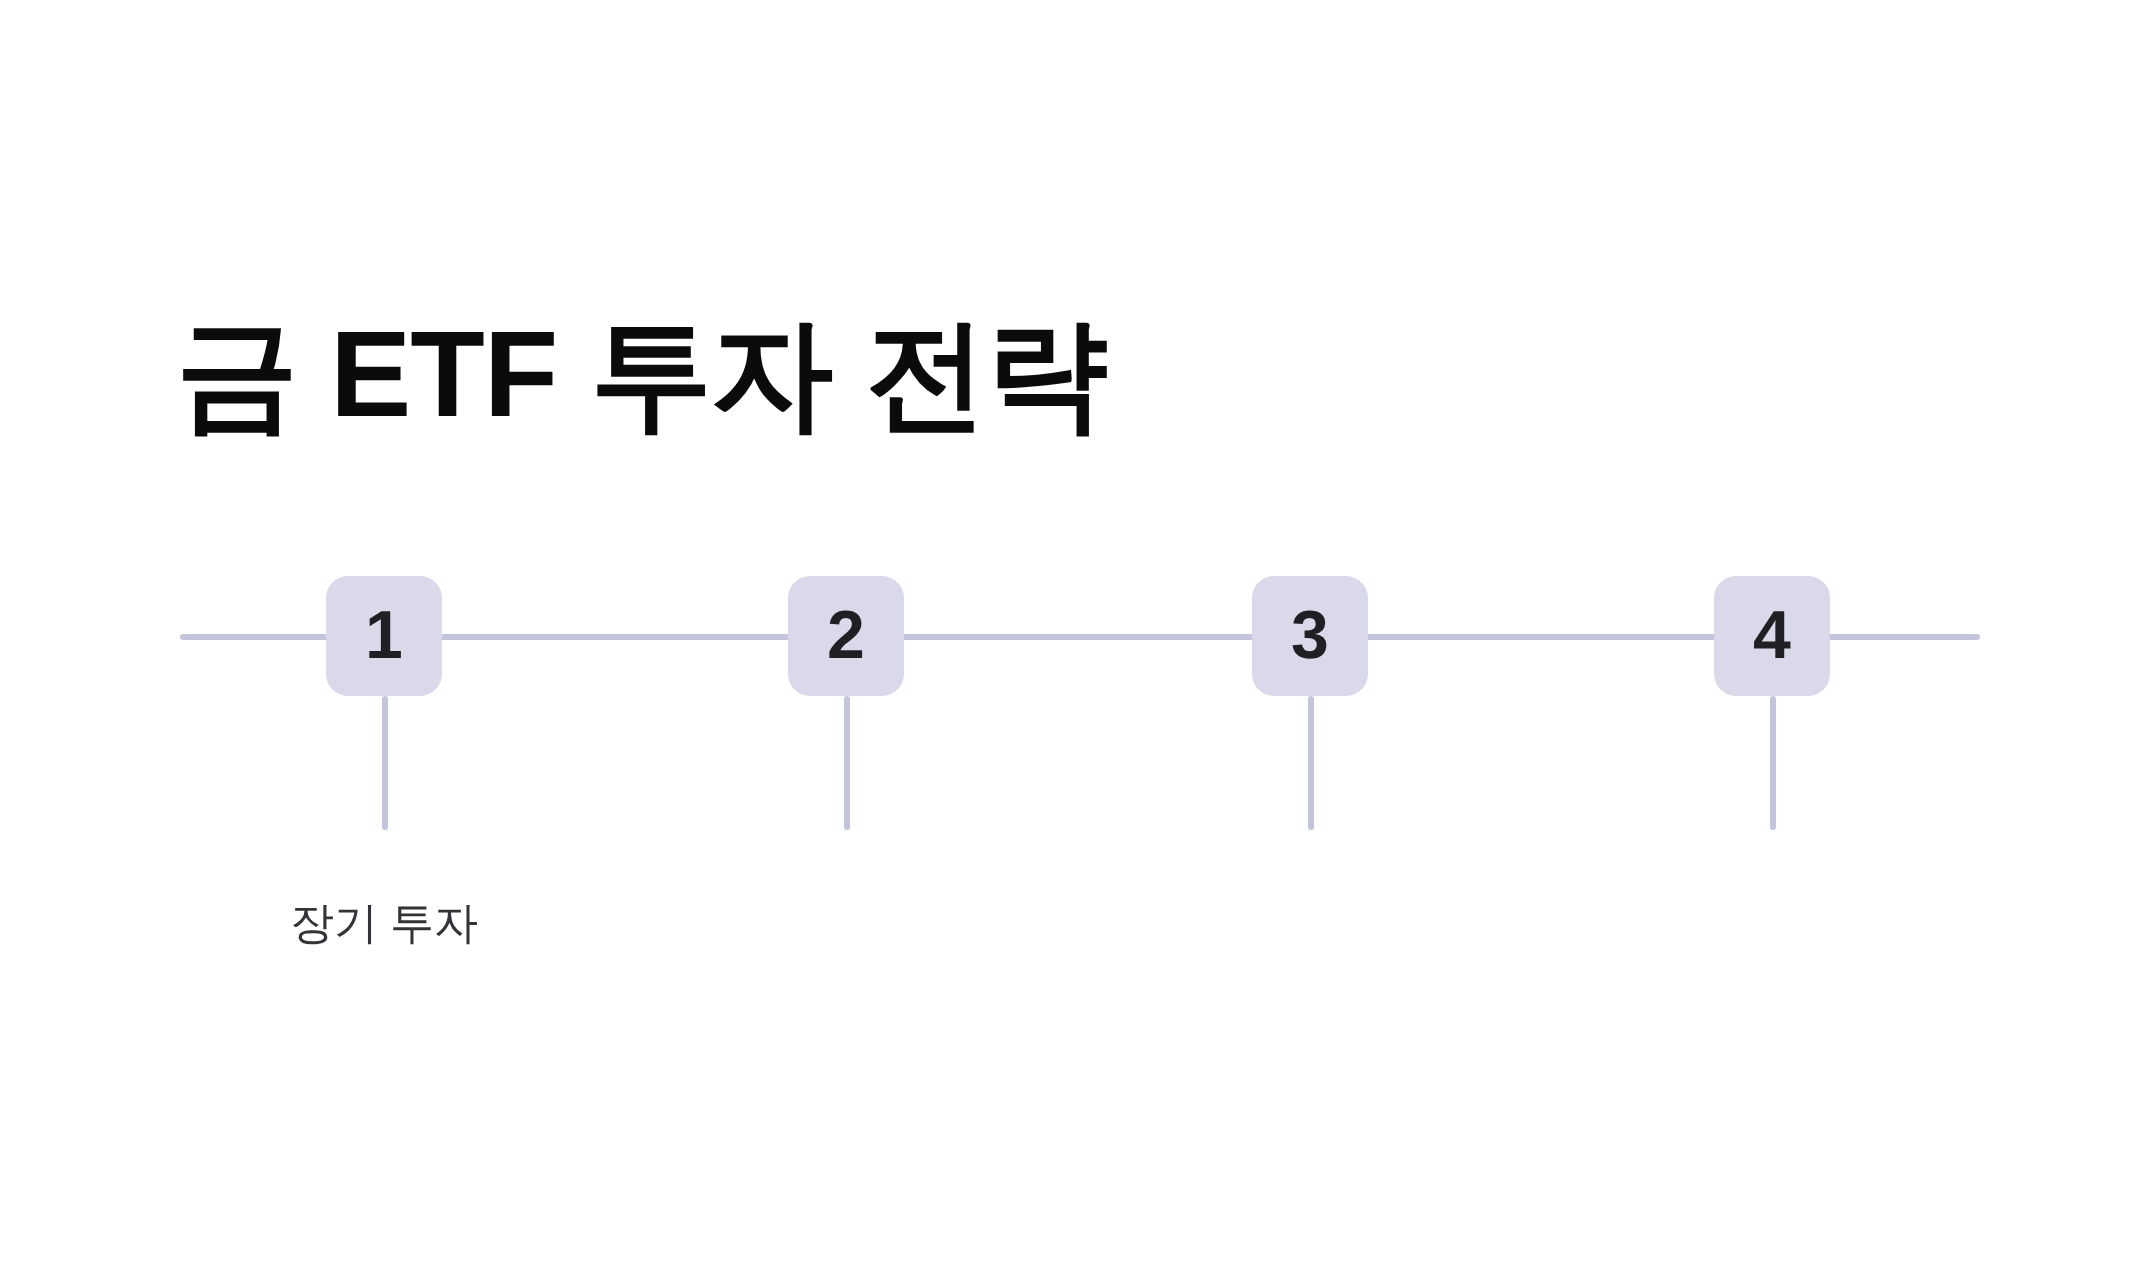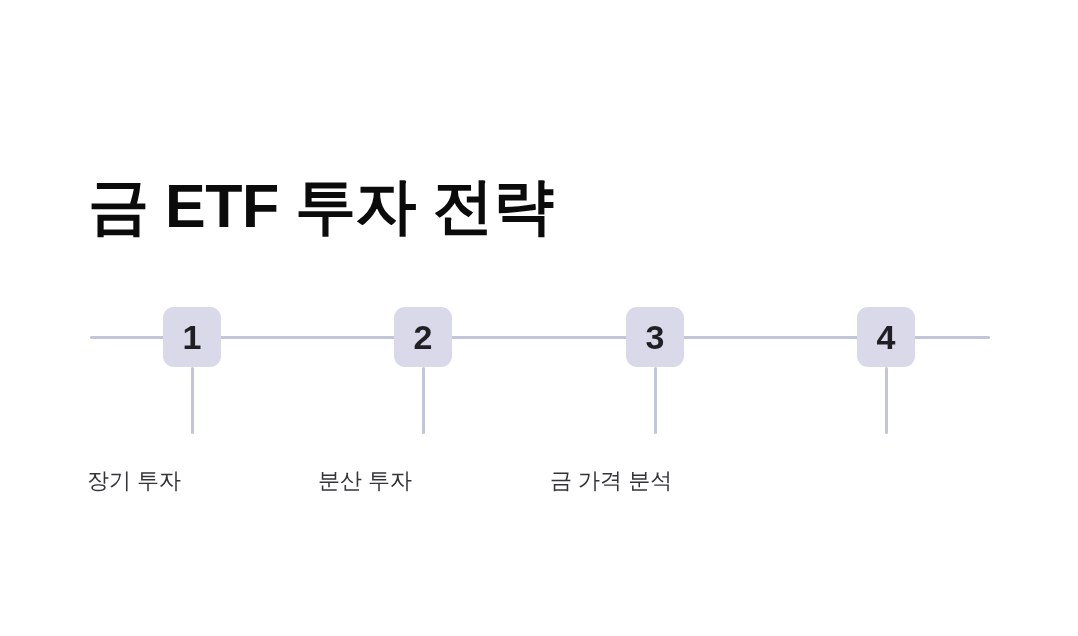--- a/index.html
+++ b/index.html
@@ -13,21 +13,20 @@
     background: #ffffff;
     font-family: "Liberation Sans", "DejaVu Sans", sans-serif;
     overflow: hidden;
     position: relative;
   }
 
   .slide {
     position: absolute;
     inset: 0;
     background: #ffffff;
-    margin-top: 19px;
   }
 
   
   .title {
     position: absolute;
     left: 88px;
     top: 152px;
     font-size: 61px;
     font-weight: 700;
     color: #0b0b0c;
@@ -95,21 +94,21 @@
     height: 67px;
     background: #c3c5da;
     border-radius: 2px;
   }
 
   .step-label {
     position: absolute;
     top: 447px;
     left: 0;
     width: 210px;
-    text-align: left;
+    text-align: center;
     font-size: 22px;
     font-weight: 400;
     color: #333338;
     white-space: nowrap;
   }
 </style>
 </head>
 <body>
 
 <div class="slide">
@@ -126,29 +125,27 @@
       </div>
       <div class="connector"></div>
       <div class="step-label">장기 투자</div>
     </div>
 
     <div class="step" style="left:423px;">
       <div class="marker">
         <span class="marker-number">2</span>
       </div>
       <div class="connector"></div>
-      <div class="step-label">분산 투자</div>
     </div>
 
     <div class="step" style="left:655px;">
       <div class="marker">
         <span class="marker-number">3</span>
       </div>
       <div class="connector"></div>
-      <div class="step-label">금 가격 분석</div>
     </div>
 
     <div class="step" style="left:886px;">
       <div class="marker">
         <span class="marker-number">4</span>
       </div>
       <div class="connector"></div>
     </div>
 
   </div>

